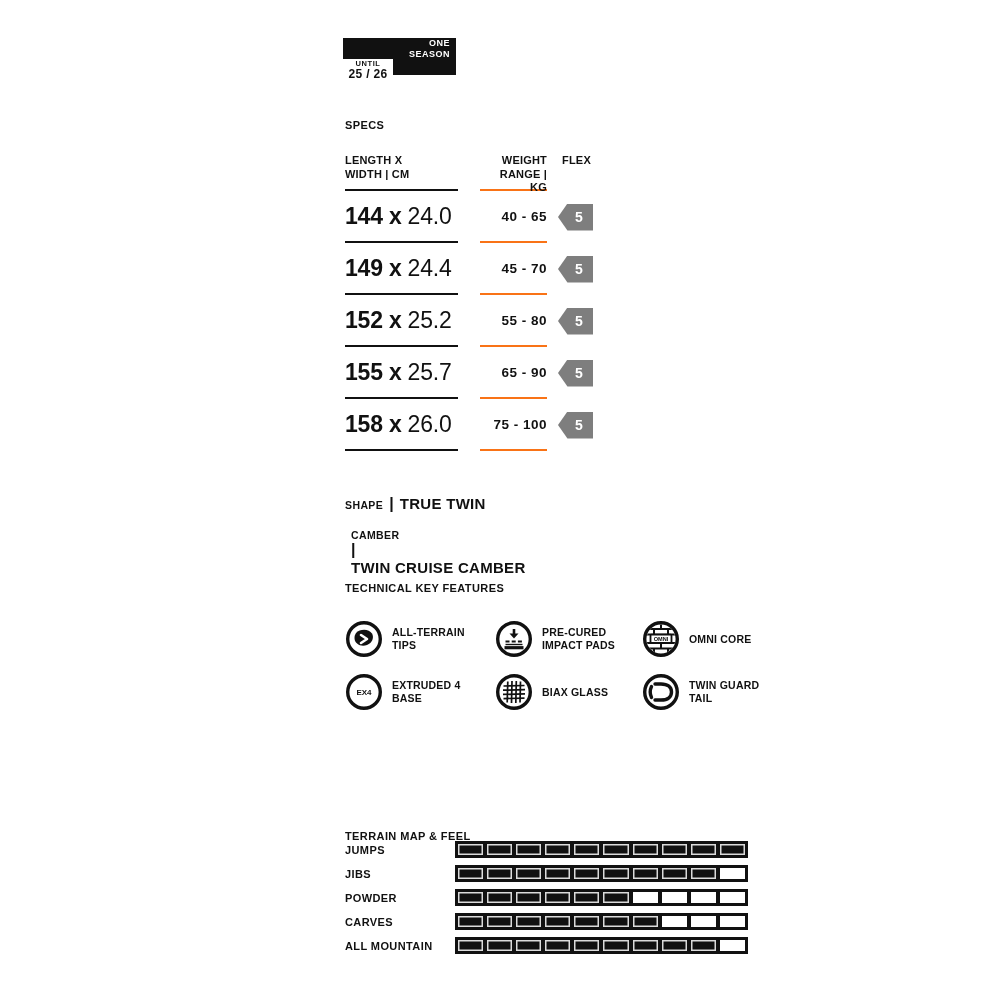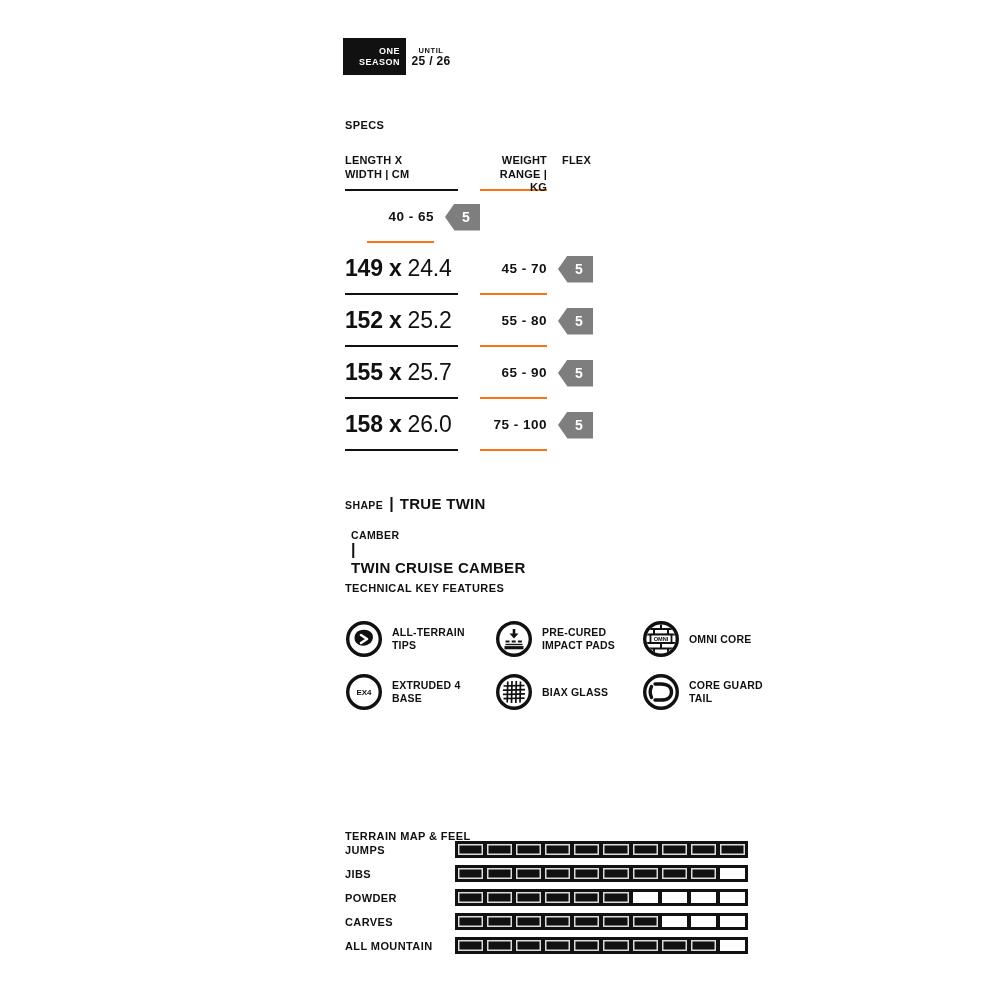--- a/index.html
+++ b/index.html
@@ -1,21 +1,21 @@
 <!DOCTYPE html>
 <html><head>
 <meta charset="utf-8">
 <style>
   html,body{margin:0;padding:0;background:#fff;}
   body{width:1000px;height:1000px;font-family:"Liberation Sans",sans-serif;color:#111;}
   .page{position:absolute;top:0;left:0;width:1000px;height:1000px;background:#fff;overflow:hidden;}
 
   
   .season-badge{position:absolute;left:343px;top:38px;width:113px;height:37px;background:#111;
-    display:flex;box-sizing:border-box;padding:0;}
+    display:flex;box-sizing:border-box;padding:0;flex-direction:column;}
   .badge-left{flex:1;color:#fff;text-align:right;font-size:9px;font-weight:800;line-height:10.5px;
     letter-spacing:.5px;display:flex;flex-direction:column;justify-content:center;padding-right:6px;}
   .badge-right{width:50px;background:#fff;color:#111;display:flex;flex-direction:column;
     justify-content:center;align-items:center;}
   .badge-until{font-size:7.5px;font-weight:800;letter-spacing:.6px;line-height:9px;}
   .badge-year{font-size:12px;font-weight:800;letter-spacing:.3px;line-height:13px;}
 
   
   .h1{position:absolute;left:345px;font-size:11px;font-weight:800;letter-spacing:.4px;}
 
@@ -85,20 +85,24 @@
         <div>WIDTH | CM</div>
       </div>
       <div class="c2 hdr">
         <div>WEIGHT</div>
         <div>RANGE | KG</div>
       </div>
       <div class="c3h hdr">FLEX</div>
     </div>
 
     <div class="spec-row">
+      <div class="c1">
+        <span class="len">144 x</span>
+        <span class="wid">24.0</span>
+      </div>
       <div class="c2">
           <span class="wrange">40 - 65</span>
         </div>
       <div class="c3">
           <span class="flex-badge">
             <span>5</span>
           </span>
         </div>
     </div>
 
@@ -262,21 +266,21 @@
 
 
     <div class="feature">
       <span class="ficon">
         <svg viewBox="0 0 38 38">
           <circle cx="19" cy="19" r="16.3" fill="#fff" stroke="#111" stroke-width="3.4"></circle>
           <path d="M13 11h6c7 0 10.5 3.2 10.5 8s-3.5 8-10.5 8h-6" fill="none" stroke="#111" stroke-width="3.4" stroke-linecap="round"></path>
           <path d="M9.5 13.5c-1.6 3.4-1.6 7.6 0 11" fill="none" stroke="#111" stroke-width="3.4" stroke-linecap="round"></path>
         </svg>
       </span>
-      <span class="flabel">CORE GUARD TAIL</span>
+      <span class="flabel">TWIN GUARD TAIL</span>
     </div>
   </div>
 
   <div class="h1" style="top:830px;">TERRAIN MAP &amp; FEEL</div>
 
   <div class="terrain-list">
     <div class="trow">
       <span class="tlabel">JUMPS</span>
       <span class="tbar">
           <span class="seg seg-filled"></span>

